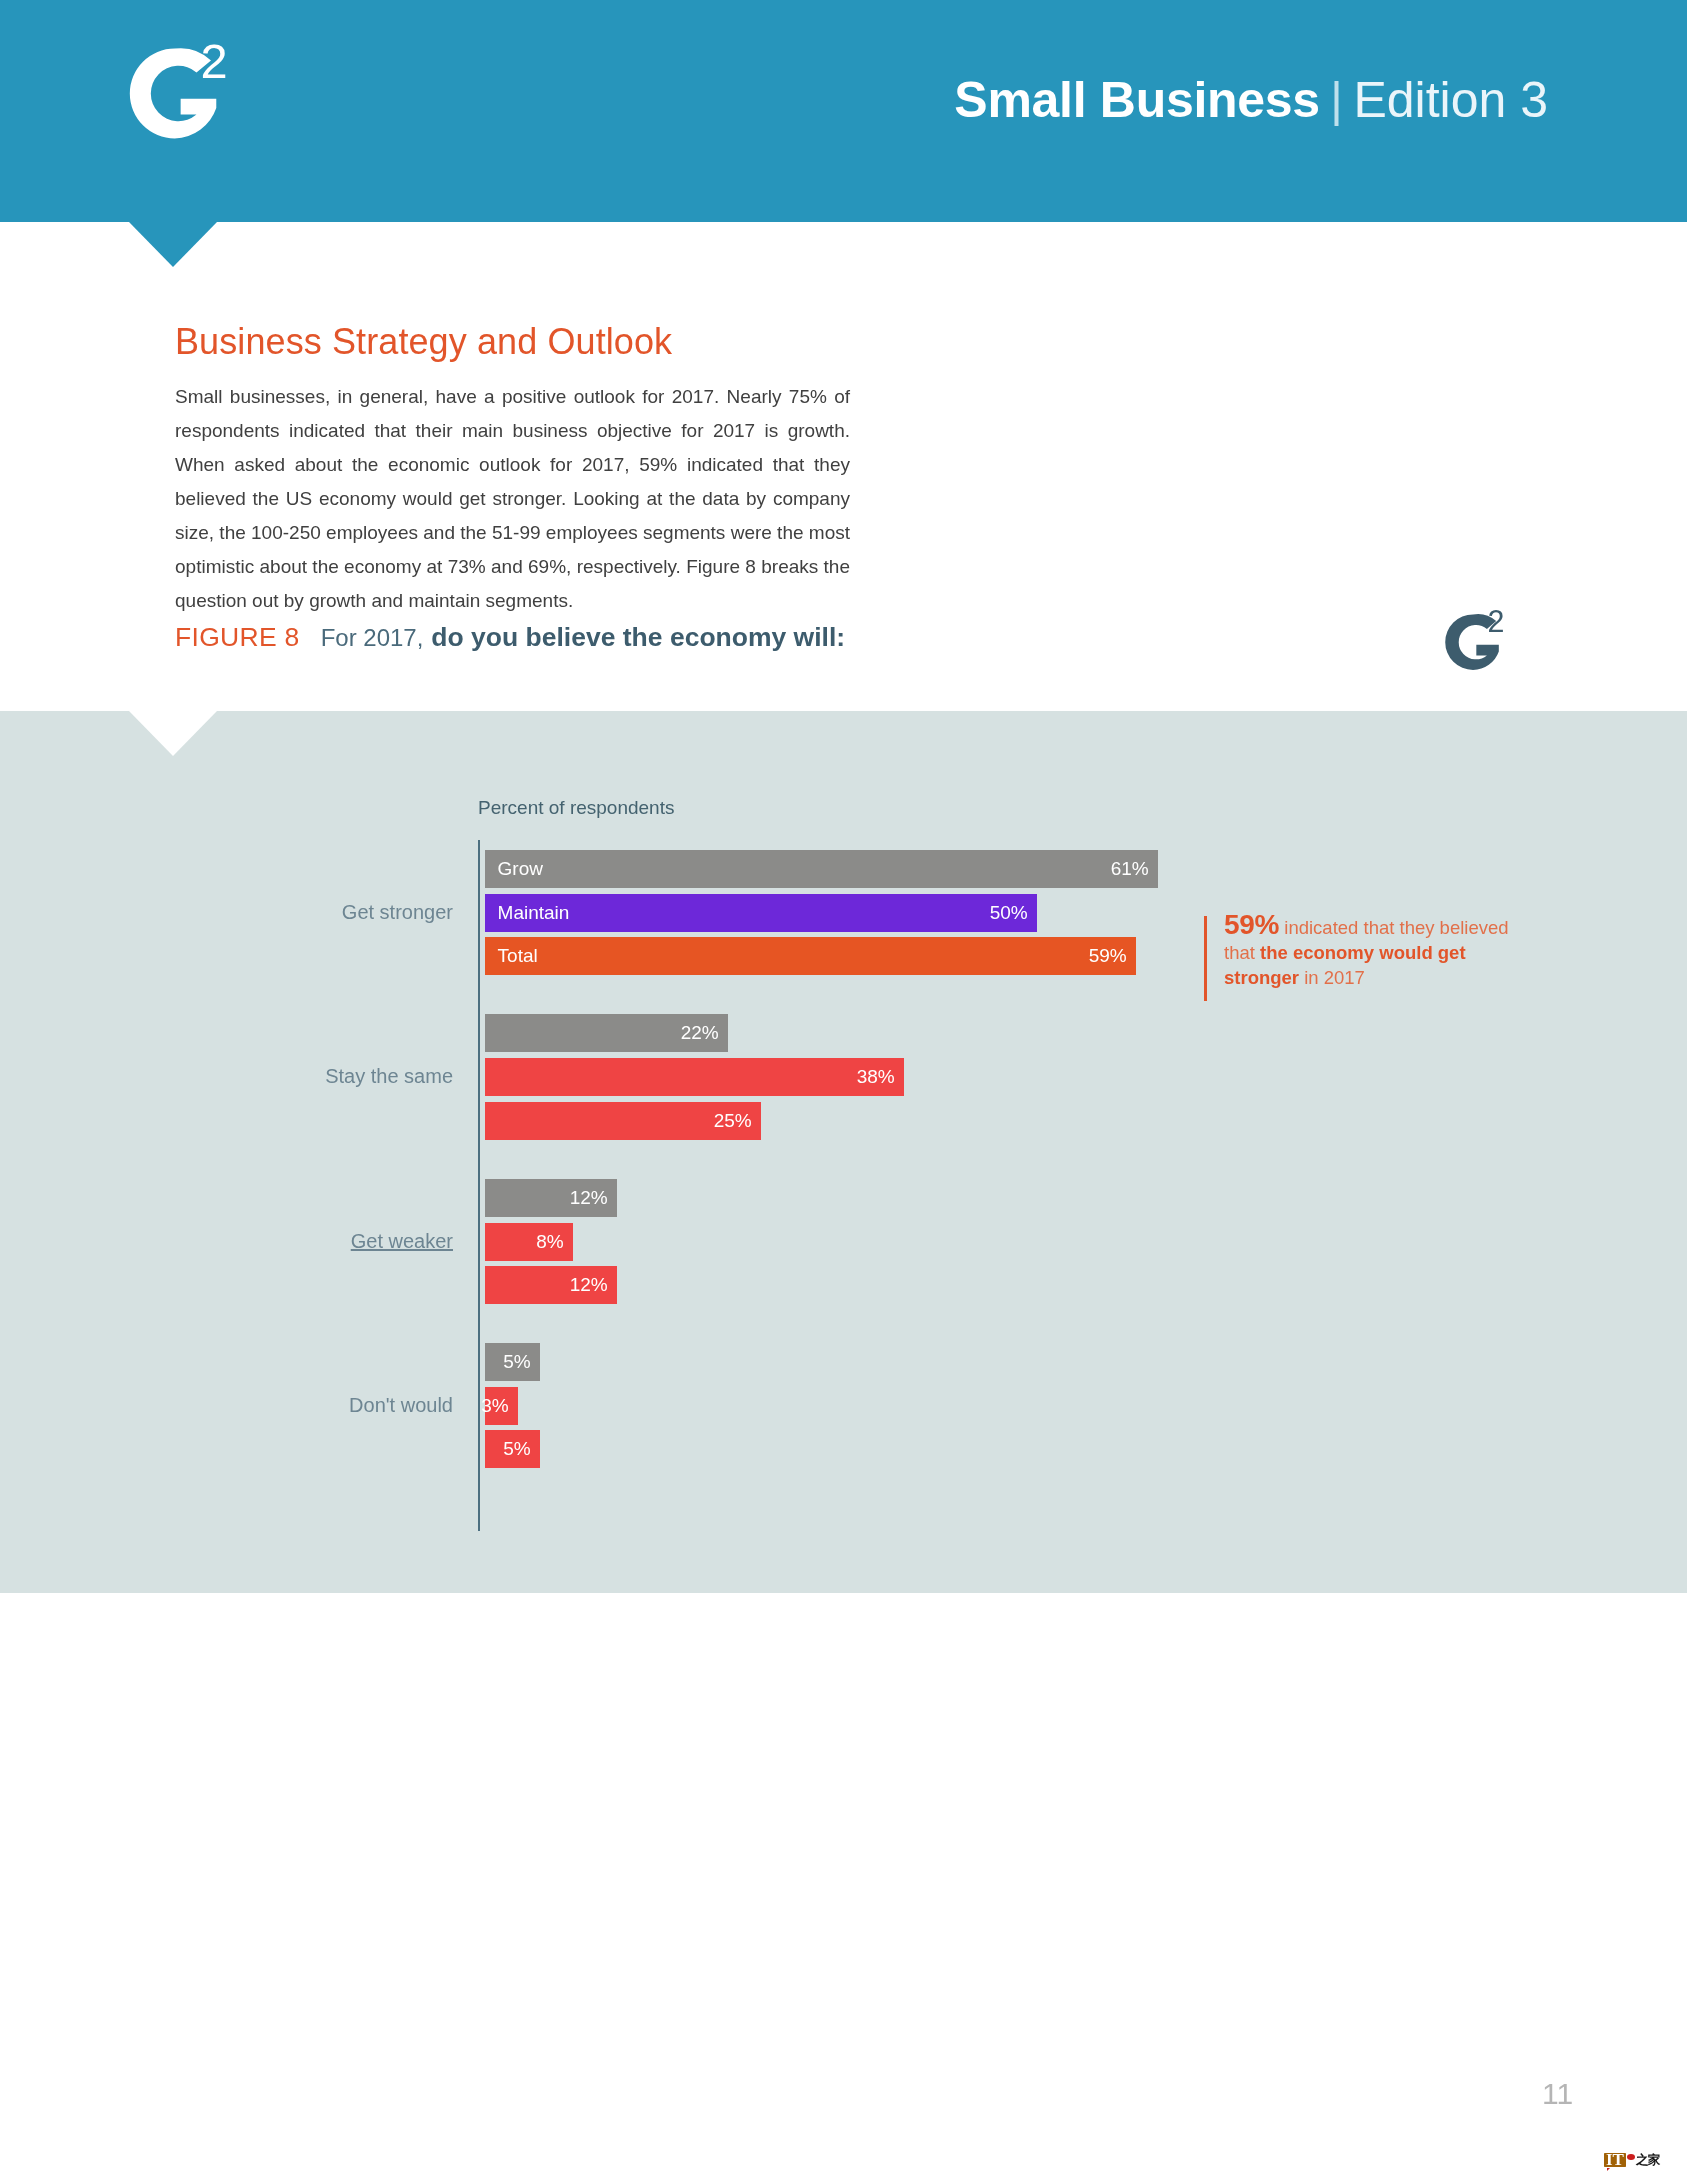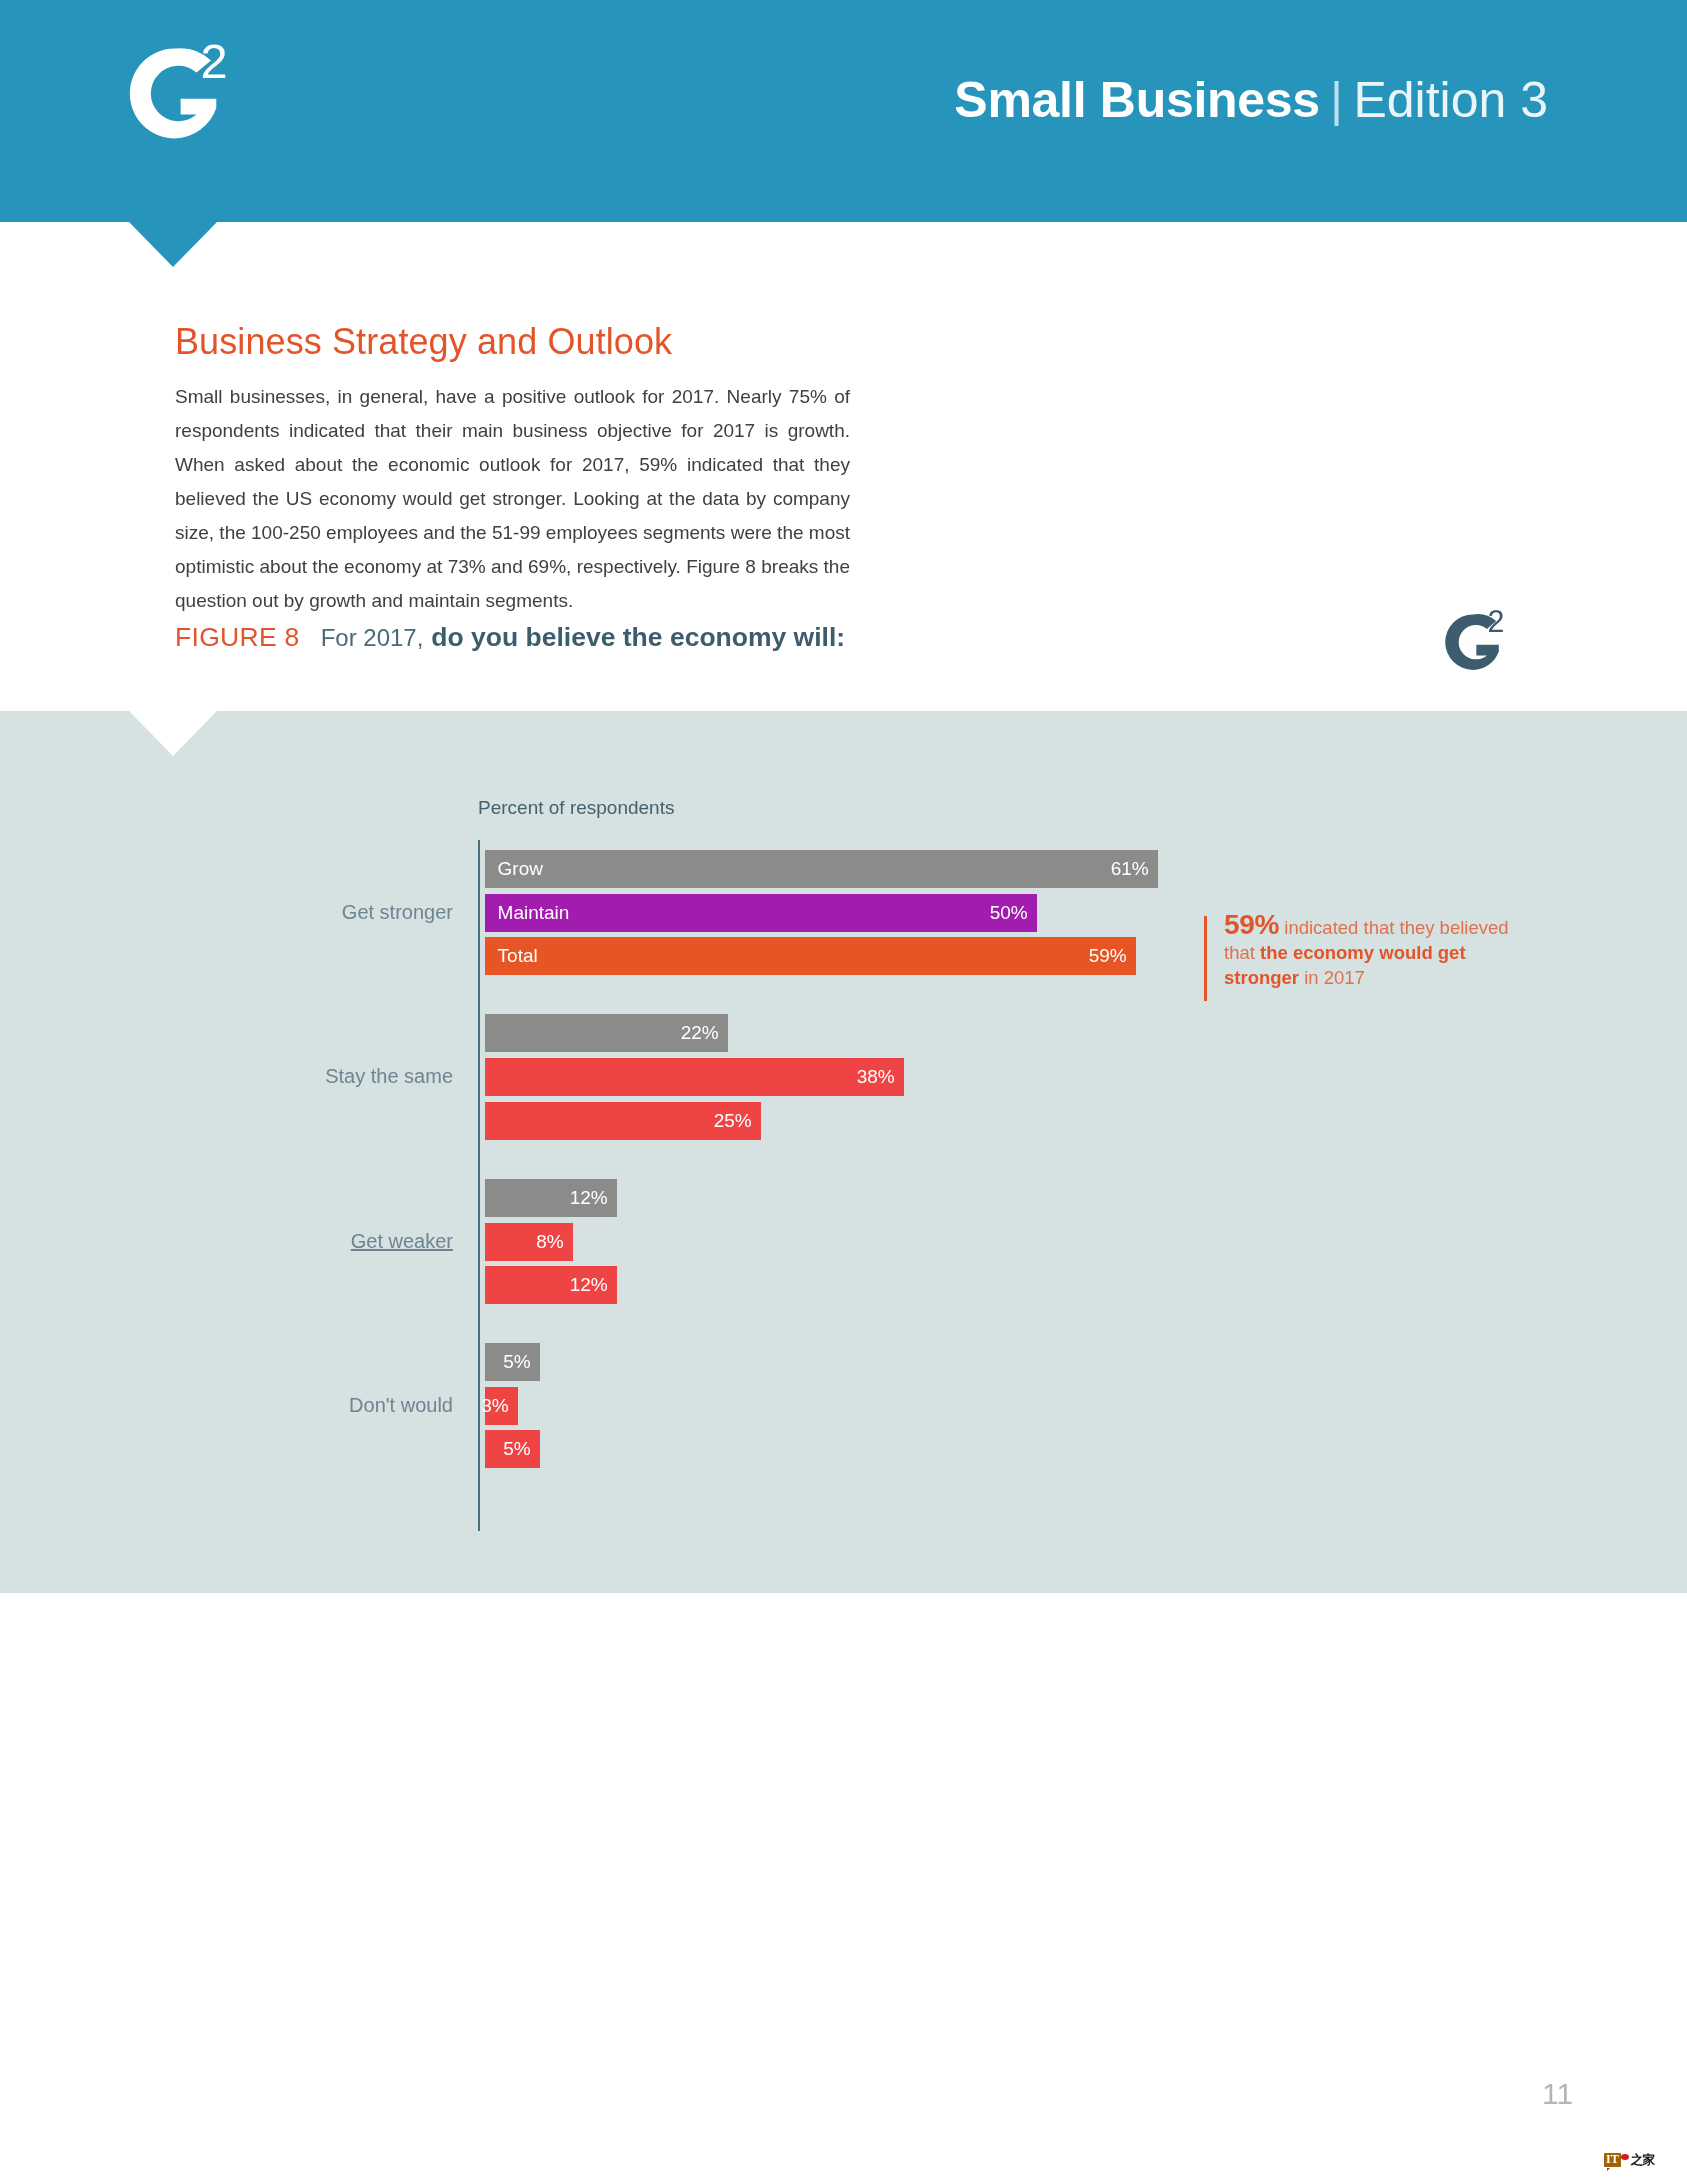--- a/index.html
+++ b/index.html
@@ -149,21 +149,21 @@
   }
   .bar {
     position: absolute;
     left: 0; top: 0;
     height: 38px;
     display: flex;
     align-items: center;
     margin-left: 7px;
   }
   .bar.grow     { background: #8b8b89; }
-  .bar.maintain { background: #a21caf; }
+  .bar.maintain { background: #6d28d9; }
   .bar.total    { background: #e65523; }
   .bar.plain-dark  { background: #8b8b89; }
   .bar.plain-light { background: #ef4444; }
   .bar.plain-mid   { background: #ef4444; }
 
   .bar-name {
     position: absolute;
     left: 12.6px;
     font-size: 19px;
     color: #ffffff;
@@ -226,21 +226,21 @@
   .watermark {
     position: absolute;
     left: 1604px; top: 2150px;
     display: flex;
     align-items: center;
     height: 20px;
   }
   .wm-it {
     background: #a16207;
     color: #ffffff;
-    font-size: 12px;
+    font-size: 17px;
     font-weight: 700;
     font-family: "Liberation Serif", serif;
     padding: 0px 2px 1.3px 2px;
     line-height: 13.2px;
     border-radius: 0.7px;
     position: relative;
   }
   .wm-it::after {
     content: "";
     position: absolute;

